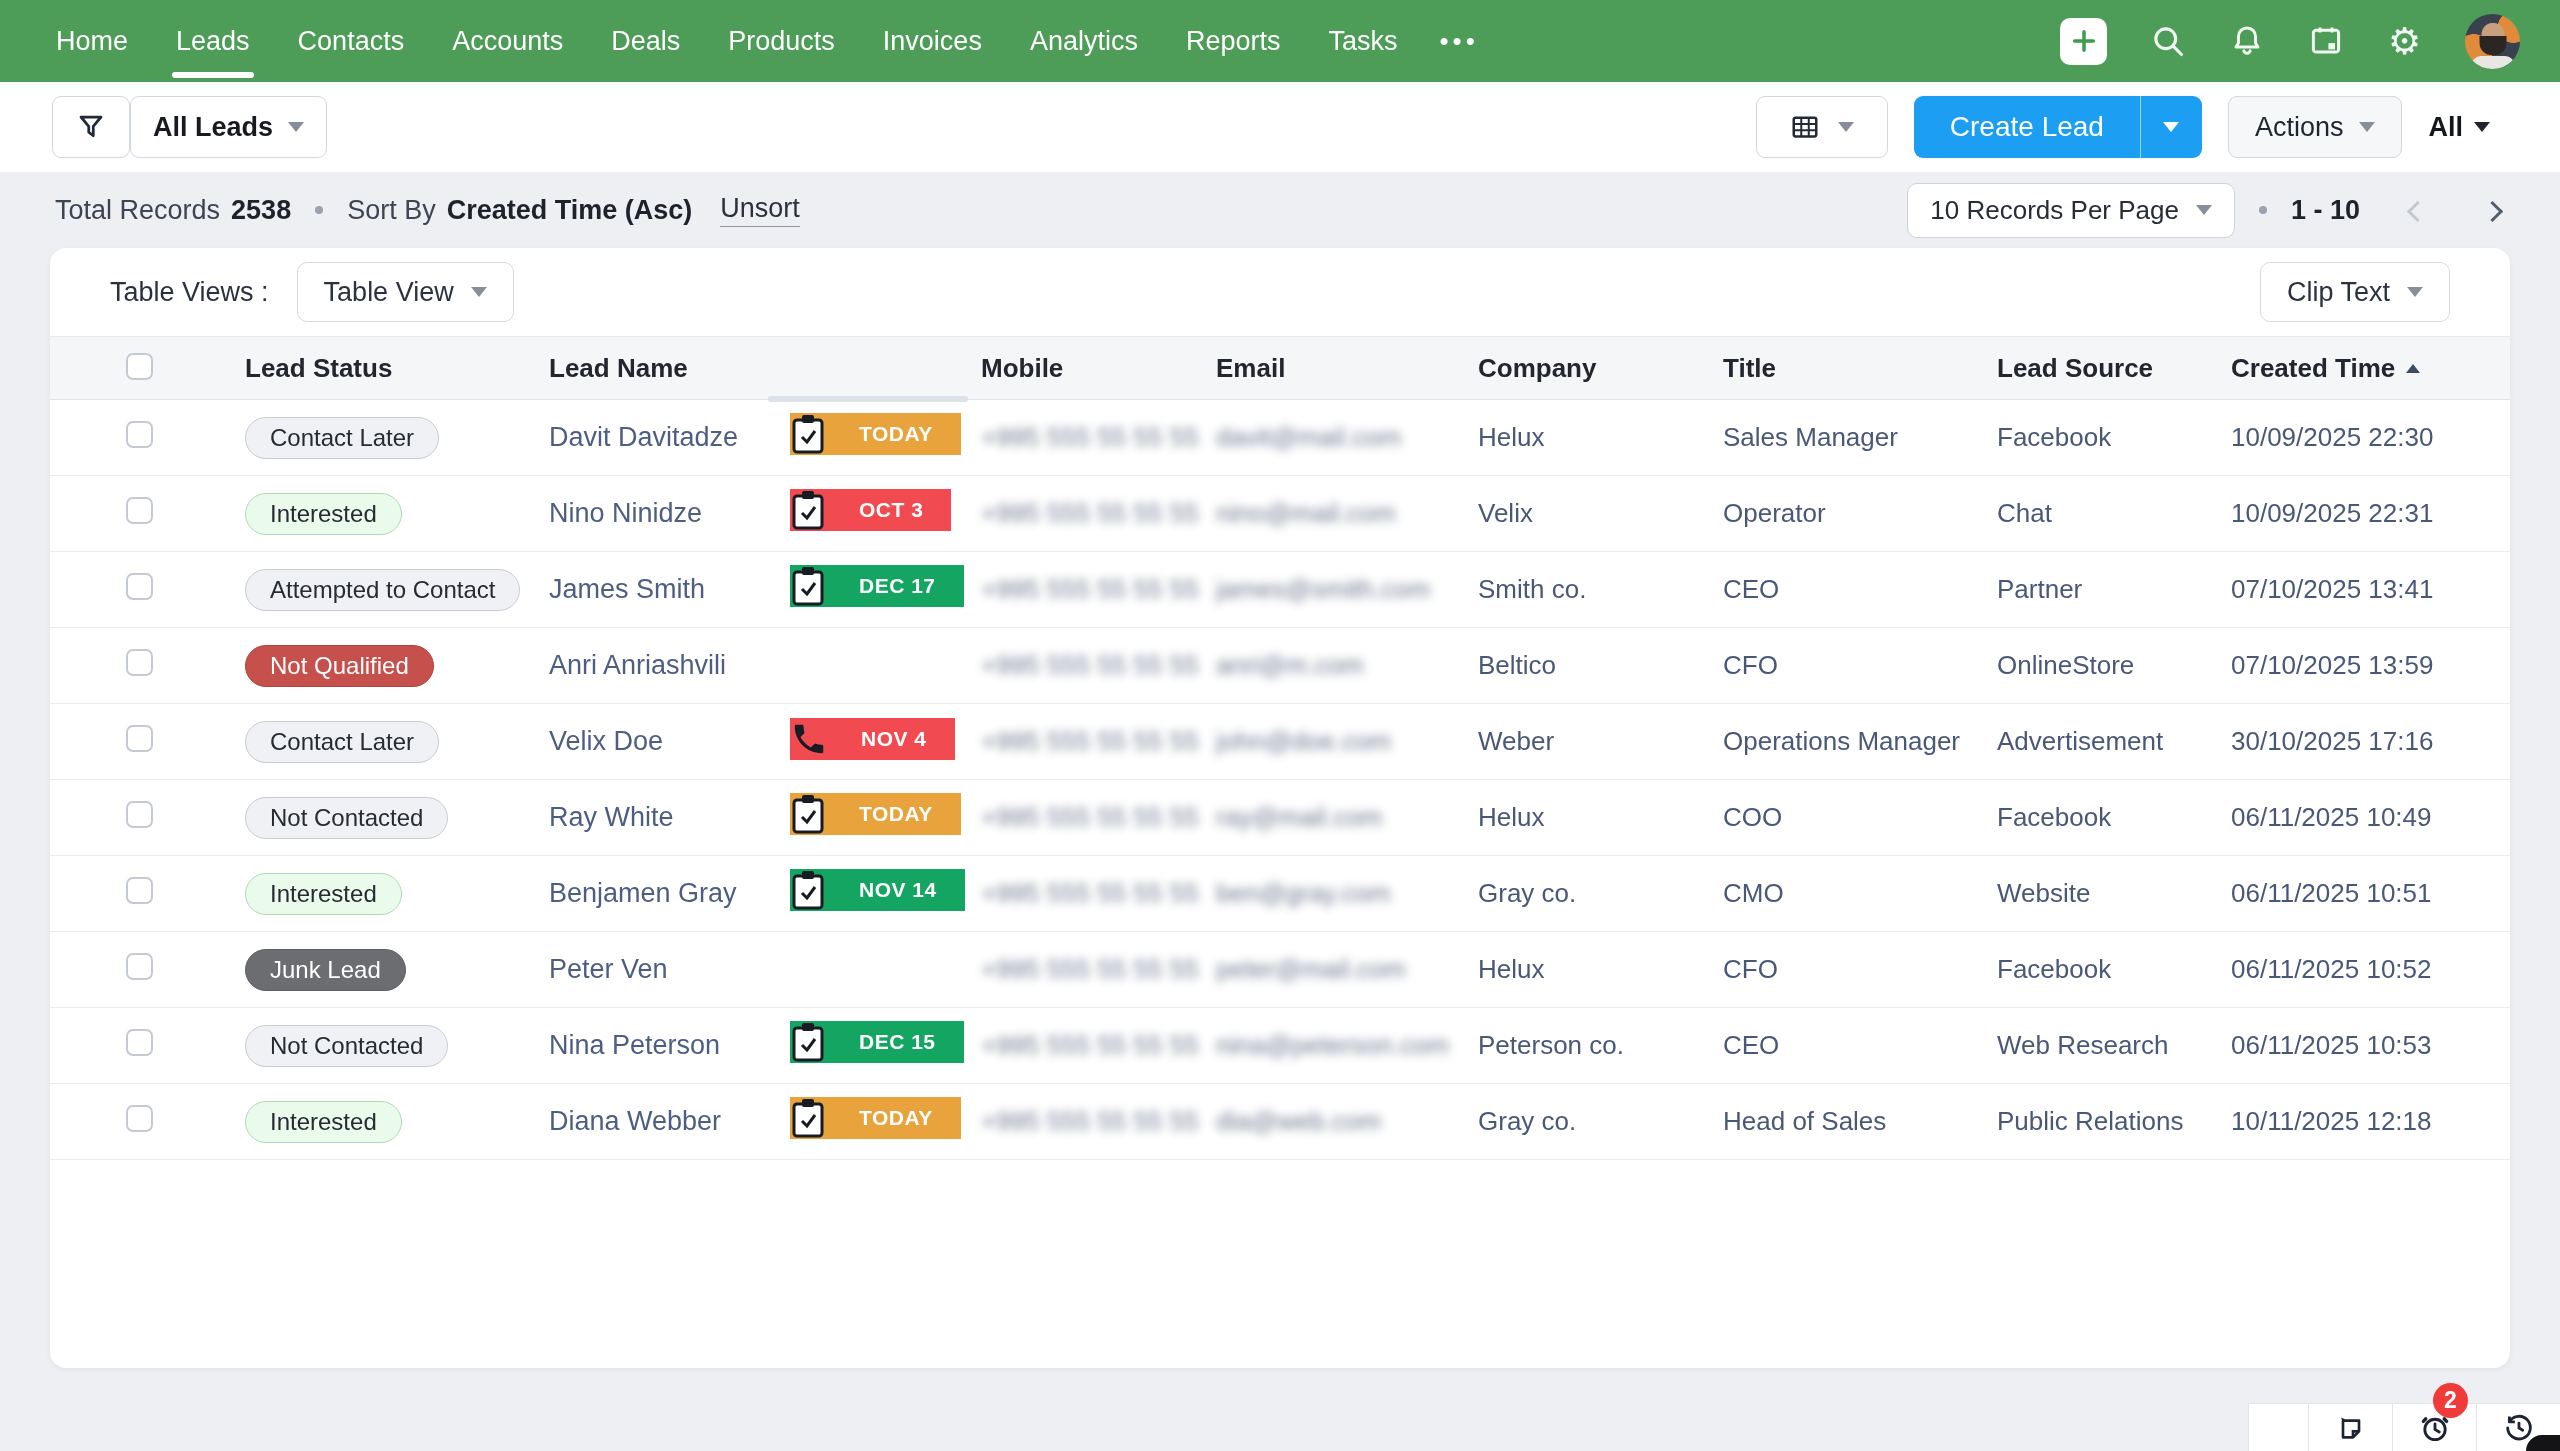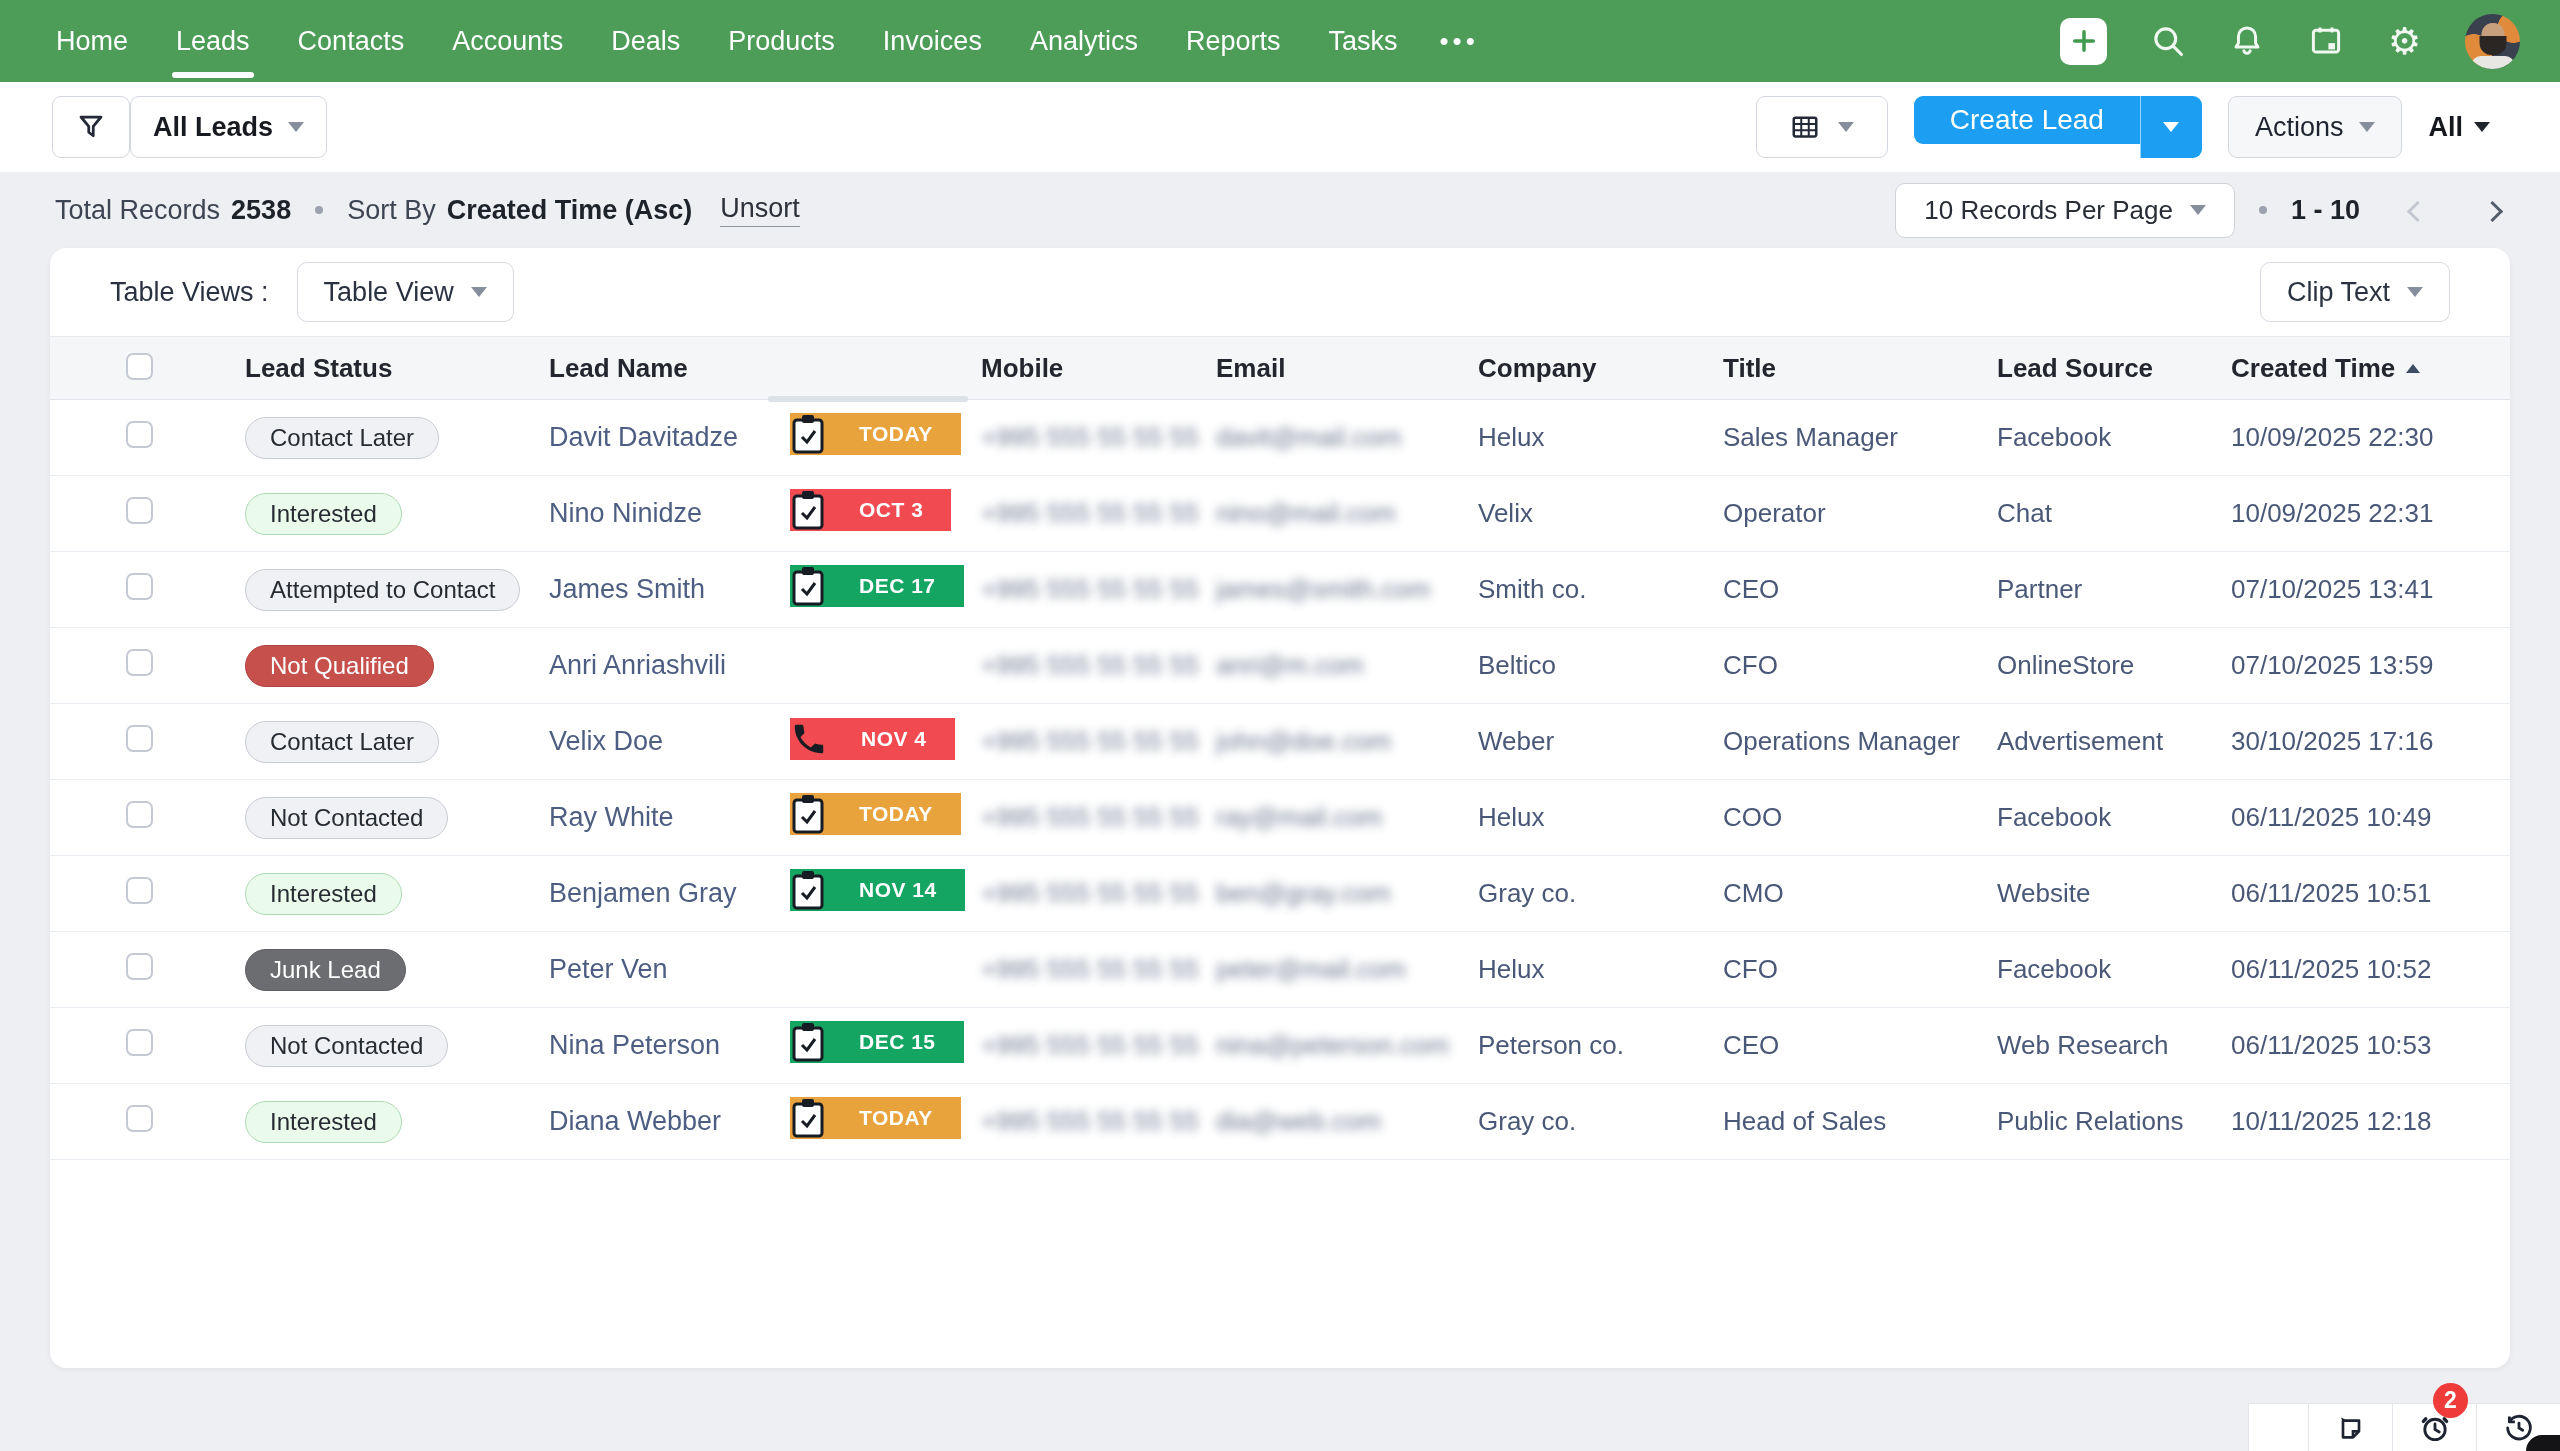--- a/index.html
+++ b/index.html
@@ -26,36 +26,36 @@
   .avatar .shirt { position:absolute; left:50%; bottom:-2px; transform:translateX(-50%); width:44px; height:15px; background:#e9e7e3; border-radius:10px 10px 0 0; }
 
   
   .toolbar { height:90px; background:#fff; display:flex; align-items:center; padding:0 70px 0 52px; }
   .btn { height:62px; background:#fff; border:1.5px solid #d3d7de; border-radius:9px; display:flex; align-items:center; justify-content:center; color:#1f2530; font-size:27px; cursor:pointer; }
   .filter-btn { width:78px; }
   .all-leads-btn { min-width:164px; padding:0 22px; gap:15px; margin-left:0; font-weight:700; color:#171a20; }
   .toolbar-right { margin-left:auto; display:flex; align-items:center; gap:26px; }
   .grid-btn { width:132px; gap:18px; }
   .create-group { display:flex; }
-  .create-main { height:48px; min-width:200px; padding:0 36px; background:var(--accent-blue,#1c9ff2); color:#fff; font-size:28px; border-radius:9px 0 0 9px; display:flex; align-items:center; justify-content:center; cursor:pointer; }
+  .create-main { height:62px; min-width:200px; padding:0 36px; background:var(--accent-blue,#1c9ff2); color:#fff; font-size:28px; border-radius:9px 0 0 9px; display:flex; align-items:center; justify-content:center; cursor:pointer; }
   .create-caret { height:62px; width:62px; background:var(--accent-blue,#1c9ff2); border-left:1px solid rgba(255,255,255,.55); border-radius:0 9px 9px 0; display:flex; align-items:center; justify-content:center; cursor:pointer; }
   .actions-btn { min-width:170px; padding:0 26px; gap:16px; background:#f6f7f9; }
   .all-dd { display:flex; align-items:center; gap:11px; font-size:27px; font-weight:700; color:#14171d; cursor:pointer; }
 
   .caret { width:0; height:0; border-left:8px solid transparent; border-right:8px solid transparent; border-top:10px solid #868d9b; }
   .caret.white { border-top-color:#fff; }
   .caret.dark { border-top-color:#20242c; }
 
   
   .records { height:76px; display:flex; align-items:center; padding:0 50px 0 55px; font-size:27px; color:#3d4553; }
   .records .bold { font-weight:700; color:#1e222a; margin-left:11px; }
   .dot-sep { width:8px; height:8px; border-radius:50%; background:#9ba2ae; margin:0 24px; }
   .unsort { margin-left:28px; color:#2c313b; border-bottom:1.5px solid #9097a3; padding-bottom:2px; cursor:pointer; }
   .records-right { margin-left:auto; display:flex; align-items:center; }
-  .per-page { height:55px; background:#fff; border:1.5px solid #ced3da; border-radius:10px; padding:0 28px; display:flex; align-items:center; gap:17px; font-size:26px; color:#272c36; cursor:pointer; }
+  .per-page { height:55px; background:#fff; border:1.5px solid #ced3da; border-radius:10px; padding:0 22px; display:flex; align-items:center; gap:17px; font-size:26px; color:#272c36; cursor:pointer; }
   .range { font-weight:700; color:#1e222a; font-size:27px; }
   .chev { width:15px; height:15px; border-left:3.4px solid #525c6b; border-bottom:3.4px solid #525c6b; display:inline-block; }
   .chev.left { transform:rotate(45deg); border-color:#c2c7d0; }
   .chev.right { transform:rotate(225deg); }
   .pg-btn { padding:10px; margin-left:40px; cursor:pointer; }
 
   
   .card { margin:0 50px; width:2460px; height:1120px; background:#fff; border-radius:16px; box-shadow:0 2px 5px rgba(25,35,55,.06); position:relative; overflow:hidden; }
   .views-row { height:88px; display:flex; align-items:center; padding:0 60px; }
   .views-label { font-size:27px; color:#2a3140; }

